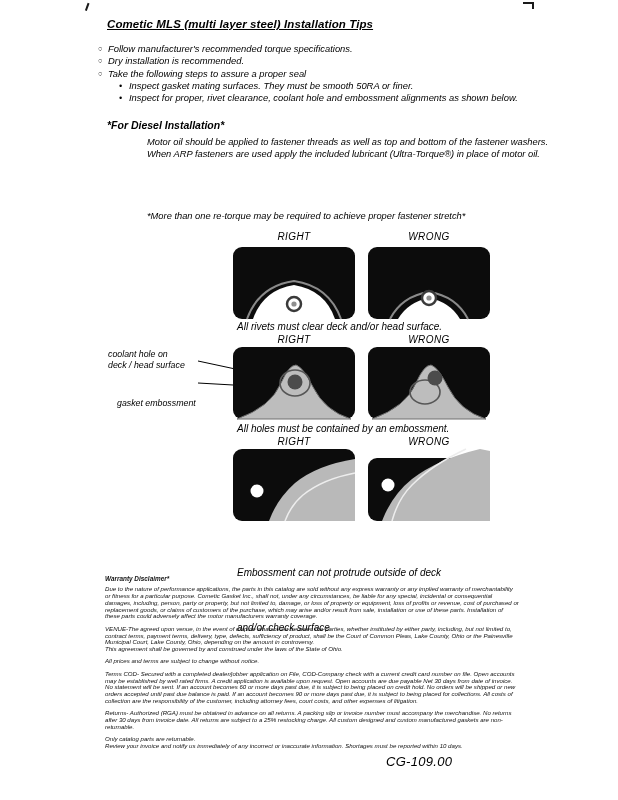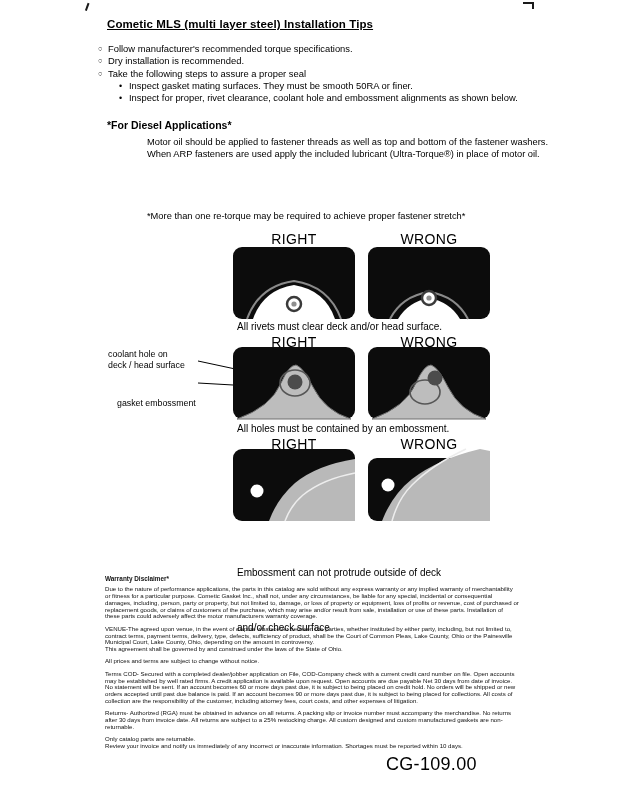--- a/index.html
+++ b/index.html
@@ -1,37 +1,37 @@
 <!DOCTYPE html>
 <html><head>
 <meta charset="utf-8">
 <style>
   * { margin:0; padding:0; box-sizing:border-box; }
   html, body { background:#ffffff; }
   body { width:618px; height:800px; font-family:"Liberation Sans", sans-serif; color:#000; }
-  .page { position:relative; width:618px; height:800px; background:#ffffff; overflow:hidden; }
+  .page { position:relative; width:618px; height:800px; background:#ffffff; overflow:hidden;font-style:italic; }
 
   .crop-left  { position:absolute; left:86px; top:4px; width:9px; height:8px; border-left:2px solid #1a1a1a; transform:rotate(20deg); }
   .crop-right { position:absolute; left:523px; top:2px; width:11px; height:7px; border-top:2px solid #1a1a1a; border-right:2px solid #1a1a1a; }
 
   .title { position:absolute; left:107px; top:18px; font-size:11.5px; font-weight:bold; text-decoration:underline; letter-spacing:0.1px; }
 
   .bullets { position:absolute; left:98px; top:43px; width:424px; font-size:9.4px; }
   .bullet { display:flex; line-height:12.3px; }
   .bullet .marker { width:10px; font-size:7.5px; line-height:12.3px; flex:0 0 auto; }
   .bullet.sub { padding-left:21px; }
   .bullet.sub .marker { font-size:9px; }
 
   .diesel-heading { position:absolute; left:107px; top:119px; font-size:10.5px; font-weight:bold; }
   .para { position:absolute; left:107px; width:412px; font-size:9.3px; line-height:12.2px;margin-left:40px; }
   .para-1 { top:136px; }
   .para-2 { top:171px; }
   .note   { top:210px; }
 
-  .col-label { position:absolute; width:122px; text-align:center; font-size:14px; letter-spacing:0.4px; }
+  .col-label { position:absolute; width:122px; text-align:center; font-size:10px; letter-spacing:0.4px; }
   .col-left { left:233px; } .col-right { left:368px; }
   .row1-label { top:231px; } .row2-label { top:334px; } .row3-label { top:436px; }
 
   .panel { position:absolute; width:122px; height:72px; }
   .panel svg { display:block; width:100%; height:100%; overflow:visible; }
   .p-r1 { top:247px; } .p-r2 { top:347px; } .p-r3 { top:449px; }
   .p-left { left:233px; } .p-right { left:368px; }
 
   .caption { position:absolute; left:237px; font-size:10px; line-height:11.3px; }
   .cap-1 { top:321px; }
@@ -43,21 +43,21 @@
   .ann-coolant { left:108px; top:349px; }
   .ann-emboss  { left:117px; top:398px; }
   .ann-line { display:block; }
   .ann-lines { position:absolute; left:196px; top:352px; width:100px; height:40px; }
 
   .warranty { position:absolute; left:105px; top:575px; width:414px; font-size:6.1px; line-height:1.12; color:#111; }
   .w-head { font-weight:bold; font-size:6.4px; margin-bottom:4px; }
   .w-p { margin-bottom:5.5px; }
   .w-line { display:block; }
 
-  .footer-code { position:absolute; left:386px; top:754px; font-size:18px; letter-spacing:0.3px;text-align:center; }
+  .footer-code { position:absolute; left:386px; top:754px; font-size:13px; letter-spacing:0.3px;text-align:center; }
 </style>
 </head>
 <body>
 
 <div class="page">
 
   <div class="crop-left"></div>
   <div class="crop-right"></div>
 
   <h1 class="title">Cometic MLS (multi layer steel) Installation Tips</h1>
@@ -78,21 +78,21 @@
     <div class="bullet sub">
       <span class="marker">•</span>
       <span>Inspect gasket mating surfaces.  They must be smooth 50RA or finer.</span>
     </div>
     <div class="bullet sub">
       <span class="marker">•</span>
       <span>Inspect for proper, rivet clearance, coolant hole and embossment alignments as shown below.</span>
     </div>
   </div>
 
-  <h2 class="diesel-heading">*For Diesel Applications*</h2>
+  <h2 class="diesel-heading">*For Diesel Installation*</h2>
   <p class="para para-1">Motor oil should be applied to fastener threads as well as top and bottom of the fastener washers. When ARP fasteners are used apply the included lubricant (Ultra-Torque®) in place of motor oil.</p>
   <p class="para note">*More than one re-torque may be required to achieve proper fastener stretch*</p>
 
   <div class="col-label col-left row1-label">RIGHT</div>
   <div class="col-label col-right row1-label">WRONG</div>
 
   <div class="panel p-r1 p-left">
     <svg viewBox="0 0 122 72">
       <rect x="0" y="0" width="122" height="72" rx="9" fill="#0c0c0c"></rect>
       <path d="M20,72 Q30,43 61,38 Q92,43 102,72 Z" fill="#ffffff"></path>

